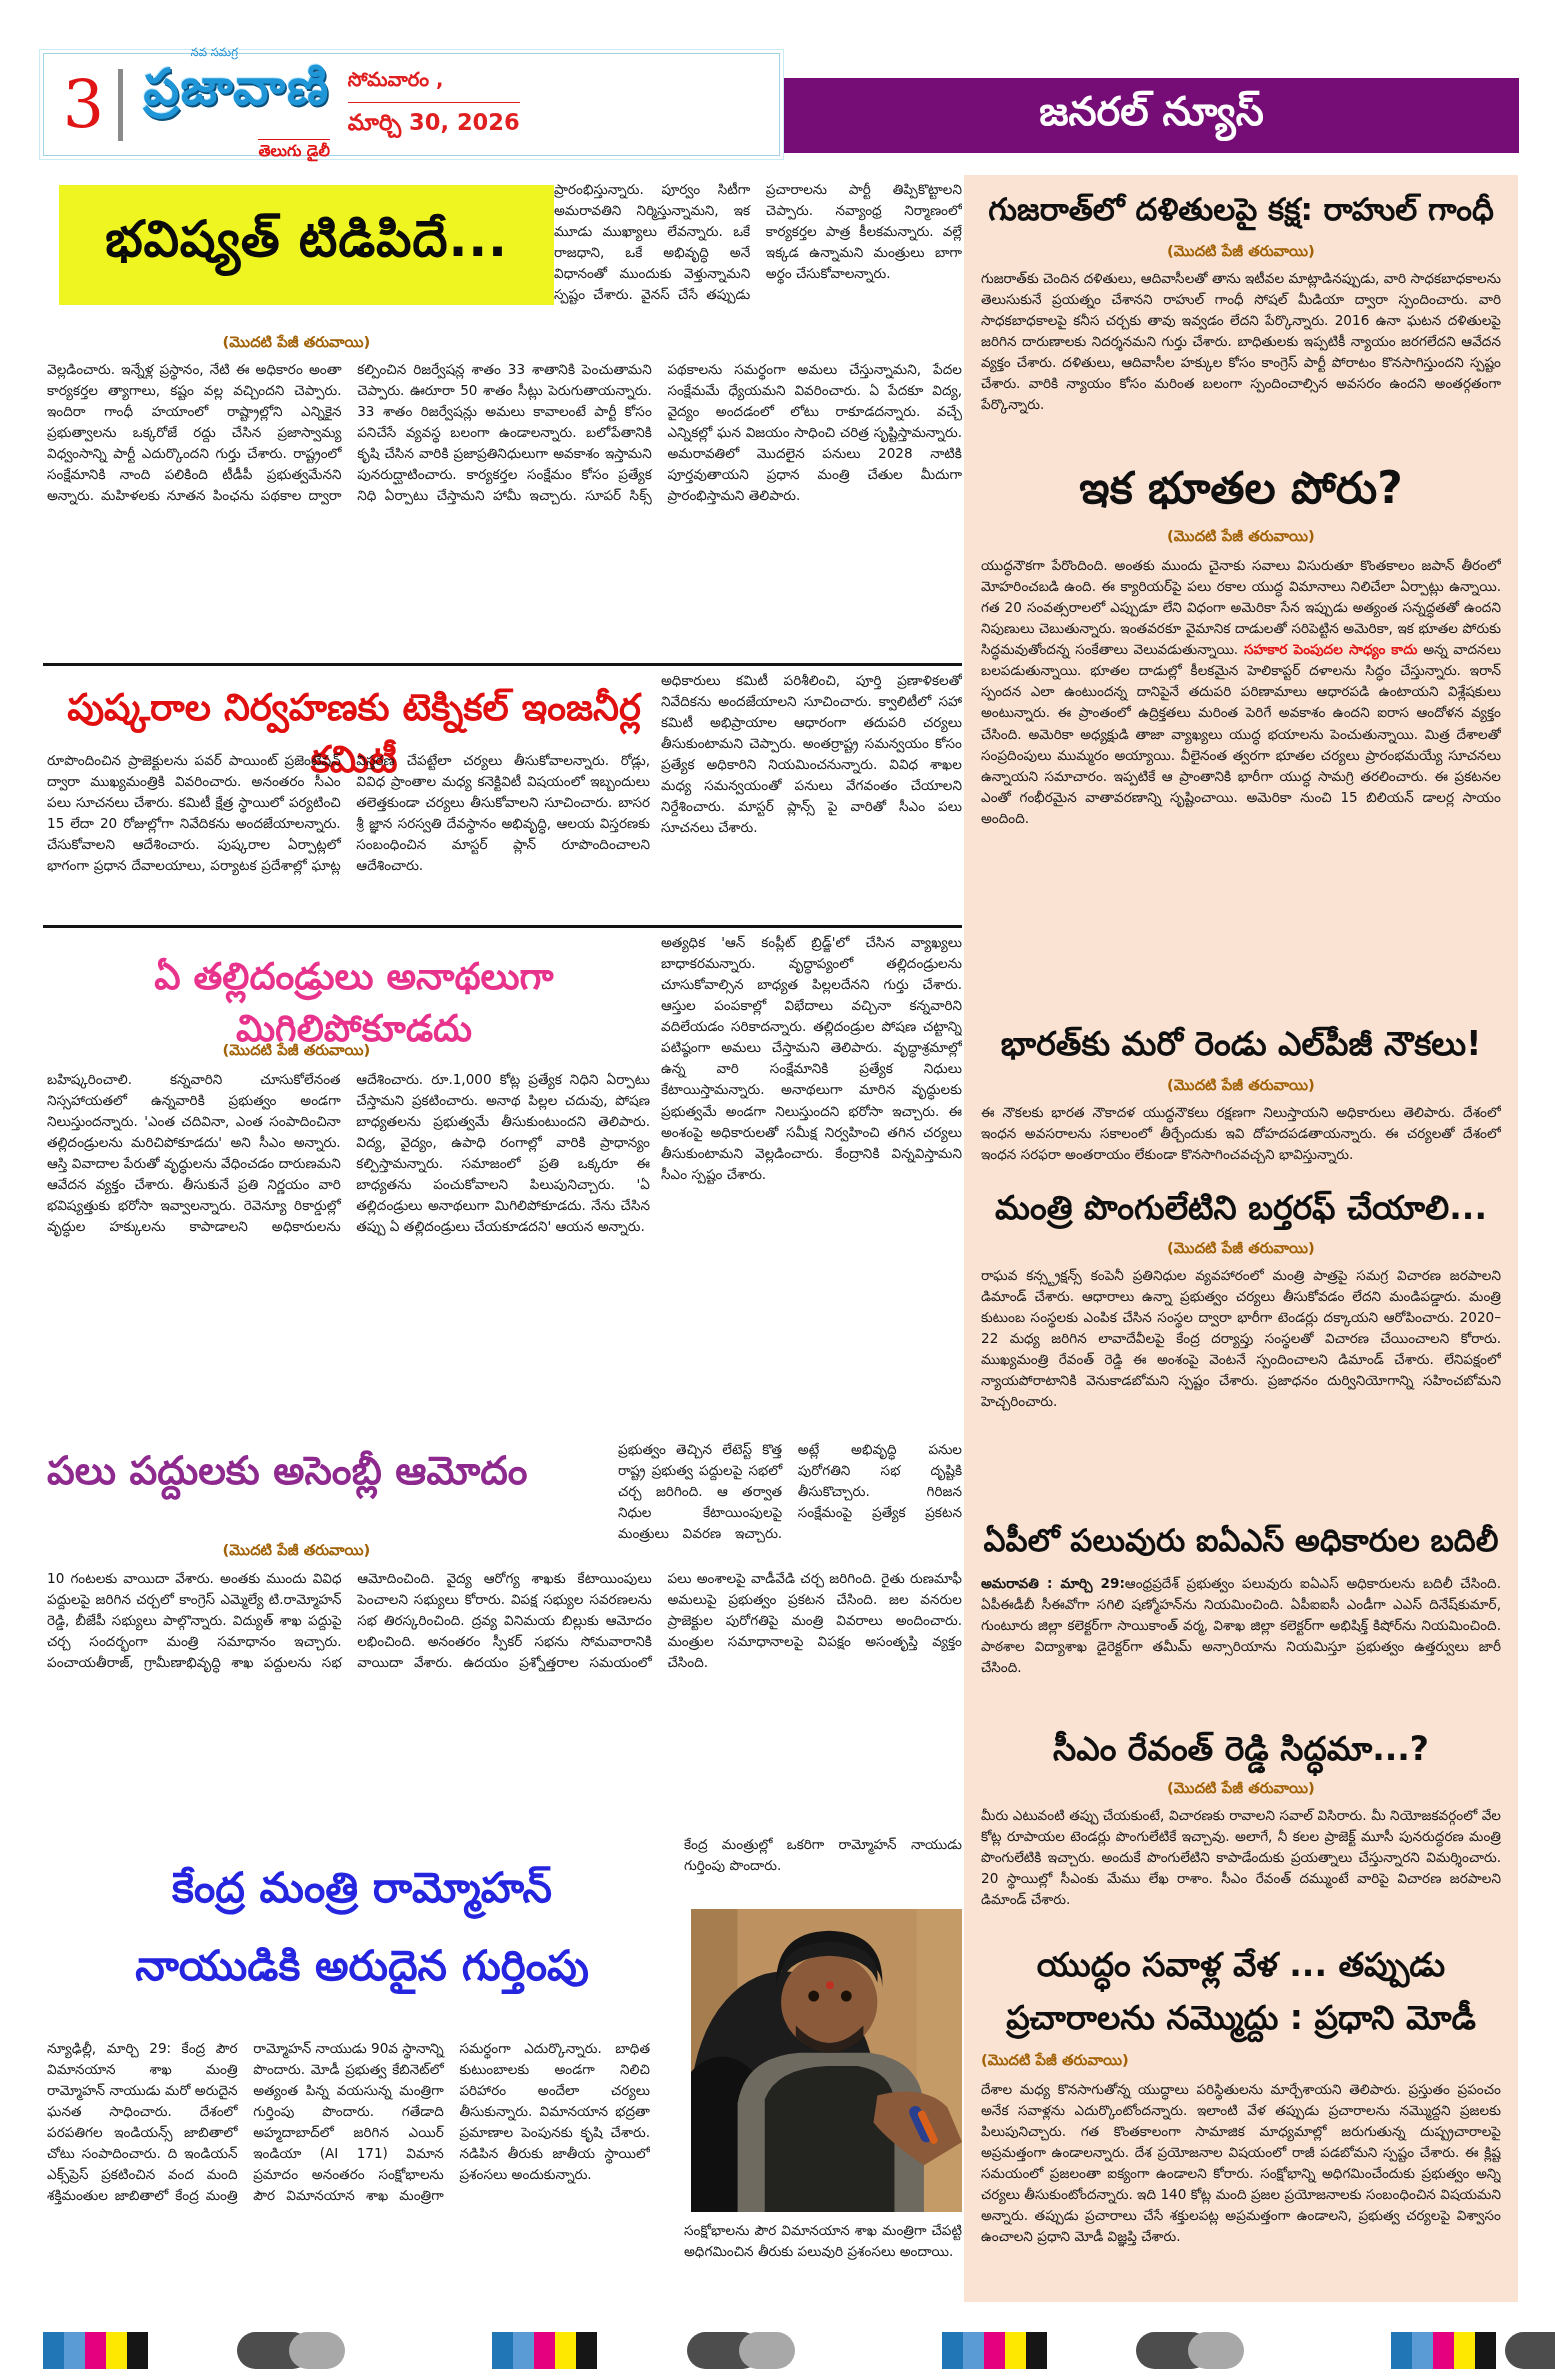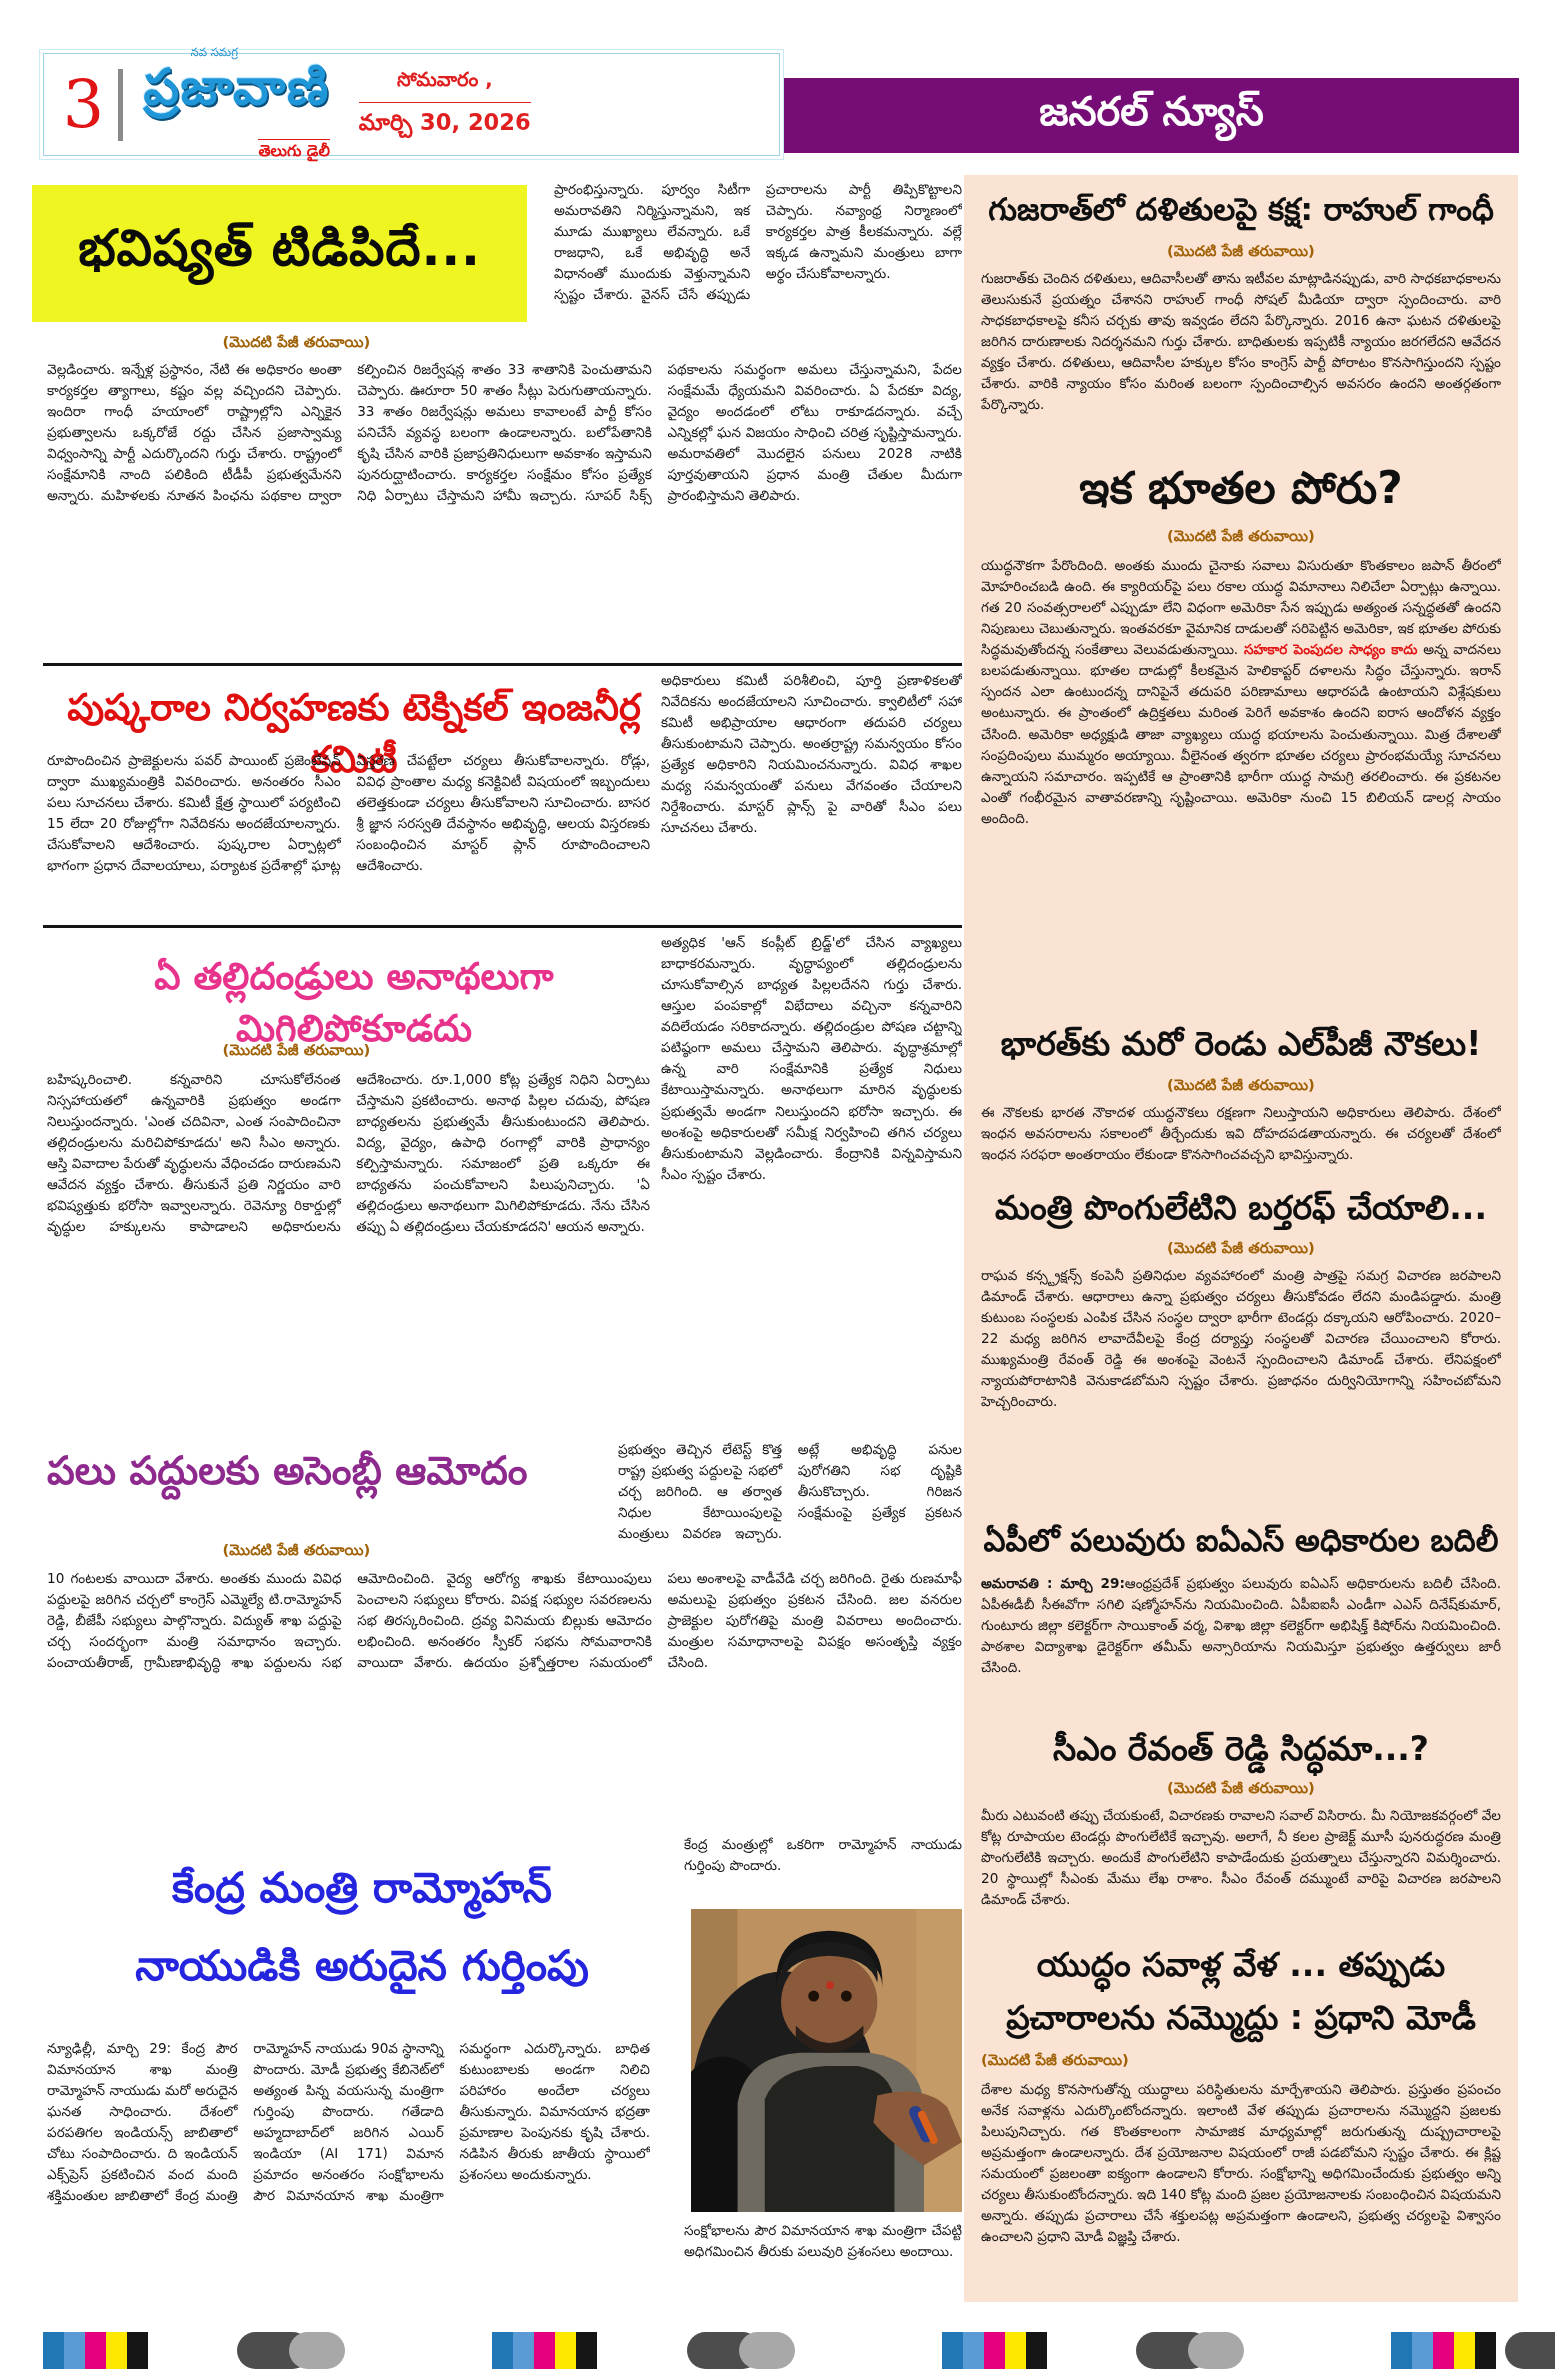--- a/index.html
+++ b/index.html
@@ -12,21 +12,21 @@
             display:flex;align-items:center;}
   .pageno{font-family:"DejaVu Serif",serif;color:#e01414;font-size:65px;line-height:1;
           padding:0 14px 0 18.7px;font-weight:400;}
   .mast-bar{width:5.4px;height:72px;background:#8a8a8a;margin-right:20px;}
   .logo-wrap{position:relative;flex:0 0 auto;}
   .logo-top{color:#1e8fd2;font-size:11.7px;font-weight:normal;margin-left:47px;}
   .logo-main{color:#1e96d8;font-size:50px;font-weight:800;line-height:1.0;
              text-shadow:1.6px 1.6px 0 #0c507c,-0.8px -0.8px 0 #bfe8ff;letter-spacing:1.6px;}
   .logo-sub{color:#e01414;font-size:15.6px;font-weight:bold;text-align:right;
             border-top:1.6px solid #e01414;display:inline-block;float:right;padding-top:1.6px;margin-top:27px;}
-  .mast-date{margin-left:29px;text-align:center;color:#e02020;}
+  .mast-date{margin-left:18px;color:#e02020;}
   .mast-day{font-size:19.4px;font-weight:bold;border-bottom:1.6px solid #e02020;padding-bottom:6.2px;}
   .mast-dt{font-size:22.6px;font-weight:bold;padding-top:6.2px;}
   .banner{left:784px;top:78px;width:735px;height:75px;background:#760d76;
           display:flex;align-items:center;justify-content:center;}
   .banner span{color:#ffffff;font-size:40px;font-weight:800;}
   
   .body-text{font-size:13.6px;line-height:1.55;text-align:justify;color:#161616;overflow:hidden;}
   .cols-2{column-count:2;column-gap:15.6px;}
   .cols-3{column-count:3;column-gap:15.6px;}
   .byline{font-weight:bold;font-size:14.8px;color:#a16207;text-align:center;}
@@ -70,21 +70,21 @@
     </div>
     <div class="mast-date">
       <div class="mast-day">సోమవారం ,</div>
       <div class="mast-dt">మార్చి 30, 2026</div>
     </div>
   </div>
   <div class="abs banner">
     <span>జనరల్ న్యూస్</span>
   </div>
 
-  <div class="abs hl-yellow" style="left:32px;top:185px;width:495px;height:137px;">
+  <div class="abs hl-yellow" style="left:59px;top:185px;width:495px;height:120px;">
     <span>భవిష్యత్ టిడిపిదే...</span>
   </div>
   <div class="abs body-text cols-2" style="left:554px;top:179px;width:408px;height:154px;">ప్రారంభిస్తున్నారు. పూర్వం సిటీగా అమరావతిని నిర్మిస్తున్నామని, ఇక మూడు ముఖ్యాలు లేవన్నారు. ఒకే రాజధాని, ఒకే అభివృద్ధి అనే విధానంతో ముందుకు వెళ్తున్నామని స్పష్టం చేశారు. వైనస్ చేసే తప్పుడు ప్రచారాలను పార్టీ తిప్పికొట్టాలని చెప్పారు. నవ్యాంధ్ర నిర్మాణంలో కార్యకర్తల పాత్ర కీలకమన్నారు. వల్లే ఇక్కడ ఉన్నామని మంత్రులు బాగా అర్థం చేసుకోవాలన్నారు.</div>
   <div class="abs byline" style="left:49px;top:333px;width:495px;">(మొదటి పేజీ తరువాయి)</div>
   <div class="abs body-text cols-3" style="left:47px;top:359px;width:915px;height:298px;">వెల్లడించారు. ఇన్నేళ్ల ప్రస్థానం, నేటి ఈ అధికారం అంతా కార్యకర్తల త్యాగాలు, కష్టం వల్ల వచ్చిందని చెప్పారు. ఇందిరా గాంధీ హయాంలో రాష్ట్రాల్లోని ఎన్నికైన ప్రభుత్వాలను ఒక్కరోజే రద్దు చేసిన ప్రజాస్వామ్య విధ్వంసాన్ని పార్టీ ఎదుర్కొందని గుర్తు చేశారు. రాష్ట్రంలో సంక్షేమానికి నాంది పలికింది టీడీపీ ప్రభుత్వమేనని అన్నారు. మహిళలకు నూతన పింఛను పథకాల ద్వారా కల్పించిన రిజర్వేషన్ల శాతం 33 శాతానికి పెంచుతామని చెప్పారు. ఊరూరా 50 శాతం సీట్లు పెరుగుతాయన్నారు. 33 శాతం రిజర్వేషన్లు అమలు కావాలంటే పార్టీ కోసం పనిచేసే వ్యవస్థ బలంగా ఉండాలన్నారు. బలోపేతానికి కృషి చేసిన వారికి ప్రజాప్రతినిధులుగా అవకాశం ఇస్తామని పునరుద్ఘాటించారు. కార్యకర్తల సంక్షేమం కోసం ప్రత్యేక నిధి ఏర్పాటు చేస్తామని హామీ ఇచ్చారు. సూపర్ సిక్స్ పథకాలను సమర్థంగా అమలు చేస్తున్నామని, పేదల సంక్షేమమే ధ్యేయమని వివరించారు. ఏ పేదకూ విద్య, వైద్యం అందడంలో లోటు రాకూడదన్నారు. వచ్చే ఎన్నికల్లో ఘన విజయం సాధించి చరిత్ర సృష్టిస్తామన్నారు. అమరావతిలో మొదలైన పనులు 2028 నాటికి పూర్తవుతాయని ప్రధాన మంత్రి చేతుల మీదుగా ప్రారంభిస్తామని తెలిపారు.</div>
 
   <div class="abs rule" style="left:43px;top:663px;width:919px;"></div>
   <div class="abs hl-red" style="left:47px;top:686px;width:614px;">పుష్కరాల నిర్వహణకు టెక్నికల్ ఇంజనీర్ల కమిటీ</div>
   <div class="abs body-text" style="left:661px;top:670px;width:301px;height:250px;">అధికారులు కమిటీ పరిశీలించి, పూర్తి ప్రణాళికలతో నివేదికను అందజేయాలని సూచించారు. క్వాలిటీలో సహా కమిటీ అభిప్రాయాల ఆధారంగా తదుపరి చర్యలు తీసుకుంటామని చెప్పారు. అంతర్రాష్ట్ర సమన్వయం కోసం ప్రత్యేక అధికారిని నియమించనున్నారు. వివిధ శాఖల మధ్య సమన్వయంతో పనులు వేగవంతం చేయాలని నిర్దేశించారు. మాస్టర్ ప్లాన్స్ పై వారితో సీఎం పలు సూచనలు చేశారు.</div>
   <div class="abs body-text cols-2" style="left:47px;top:750px;width:603px;height:170px;">రూపొందించిన ప్రాజెక్టులను పవర్ పాయింట్ ప్రజెంటేషన్ ద్వారా ముఖ్యమంత్రికి వివరించారు. అనంతరం సీఎం పలు సూచనలు చేశారు. కమిటీ క్షేత్ర స్థాయిలో పర్యటించి 15 లేదా 20 రోజుల్లోగా నివేదికను అందజేయాలన్నారు. చేసుకోవాలని ఆదేశించారు. పుష్కరాల ఏర్పాట్లలో భాగంగా ప్రధాన దేవాలయాలు, పర్యాటక ప్రదేశాల్లో ఘాట్ల విస్తరణ చేపట్టేలా చర్యలు తీసుకోవాలన్నారు. రోడ్లు, వివిధ ప్రాంతాల మధ్య కనెక్టివిటీ విషయంలో ఇబ్బందులు తలెత్తకుండా చర్యలు తీసుకోవాలని సూచించారు. బాసర శ్రీ జ్ఞాన సరస్వతి దేవస్థానం అభివృద్ధి, ఆలయ విస్తరణకు సంబంధించిన మాస్టర్ ప్లాన్ రూపొందించాలని ఆదేశించారు.</div>

